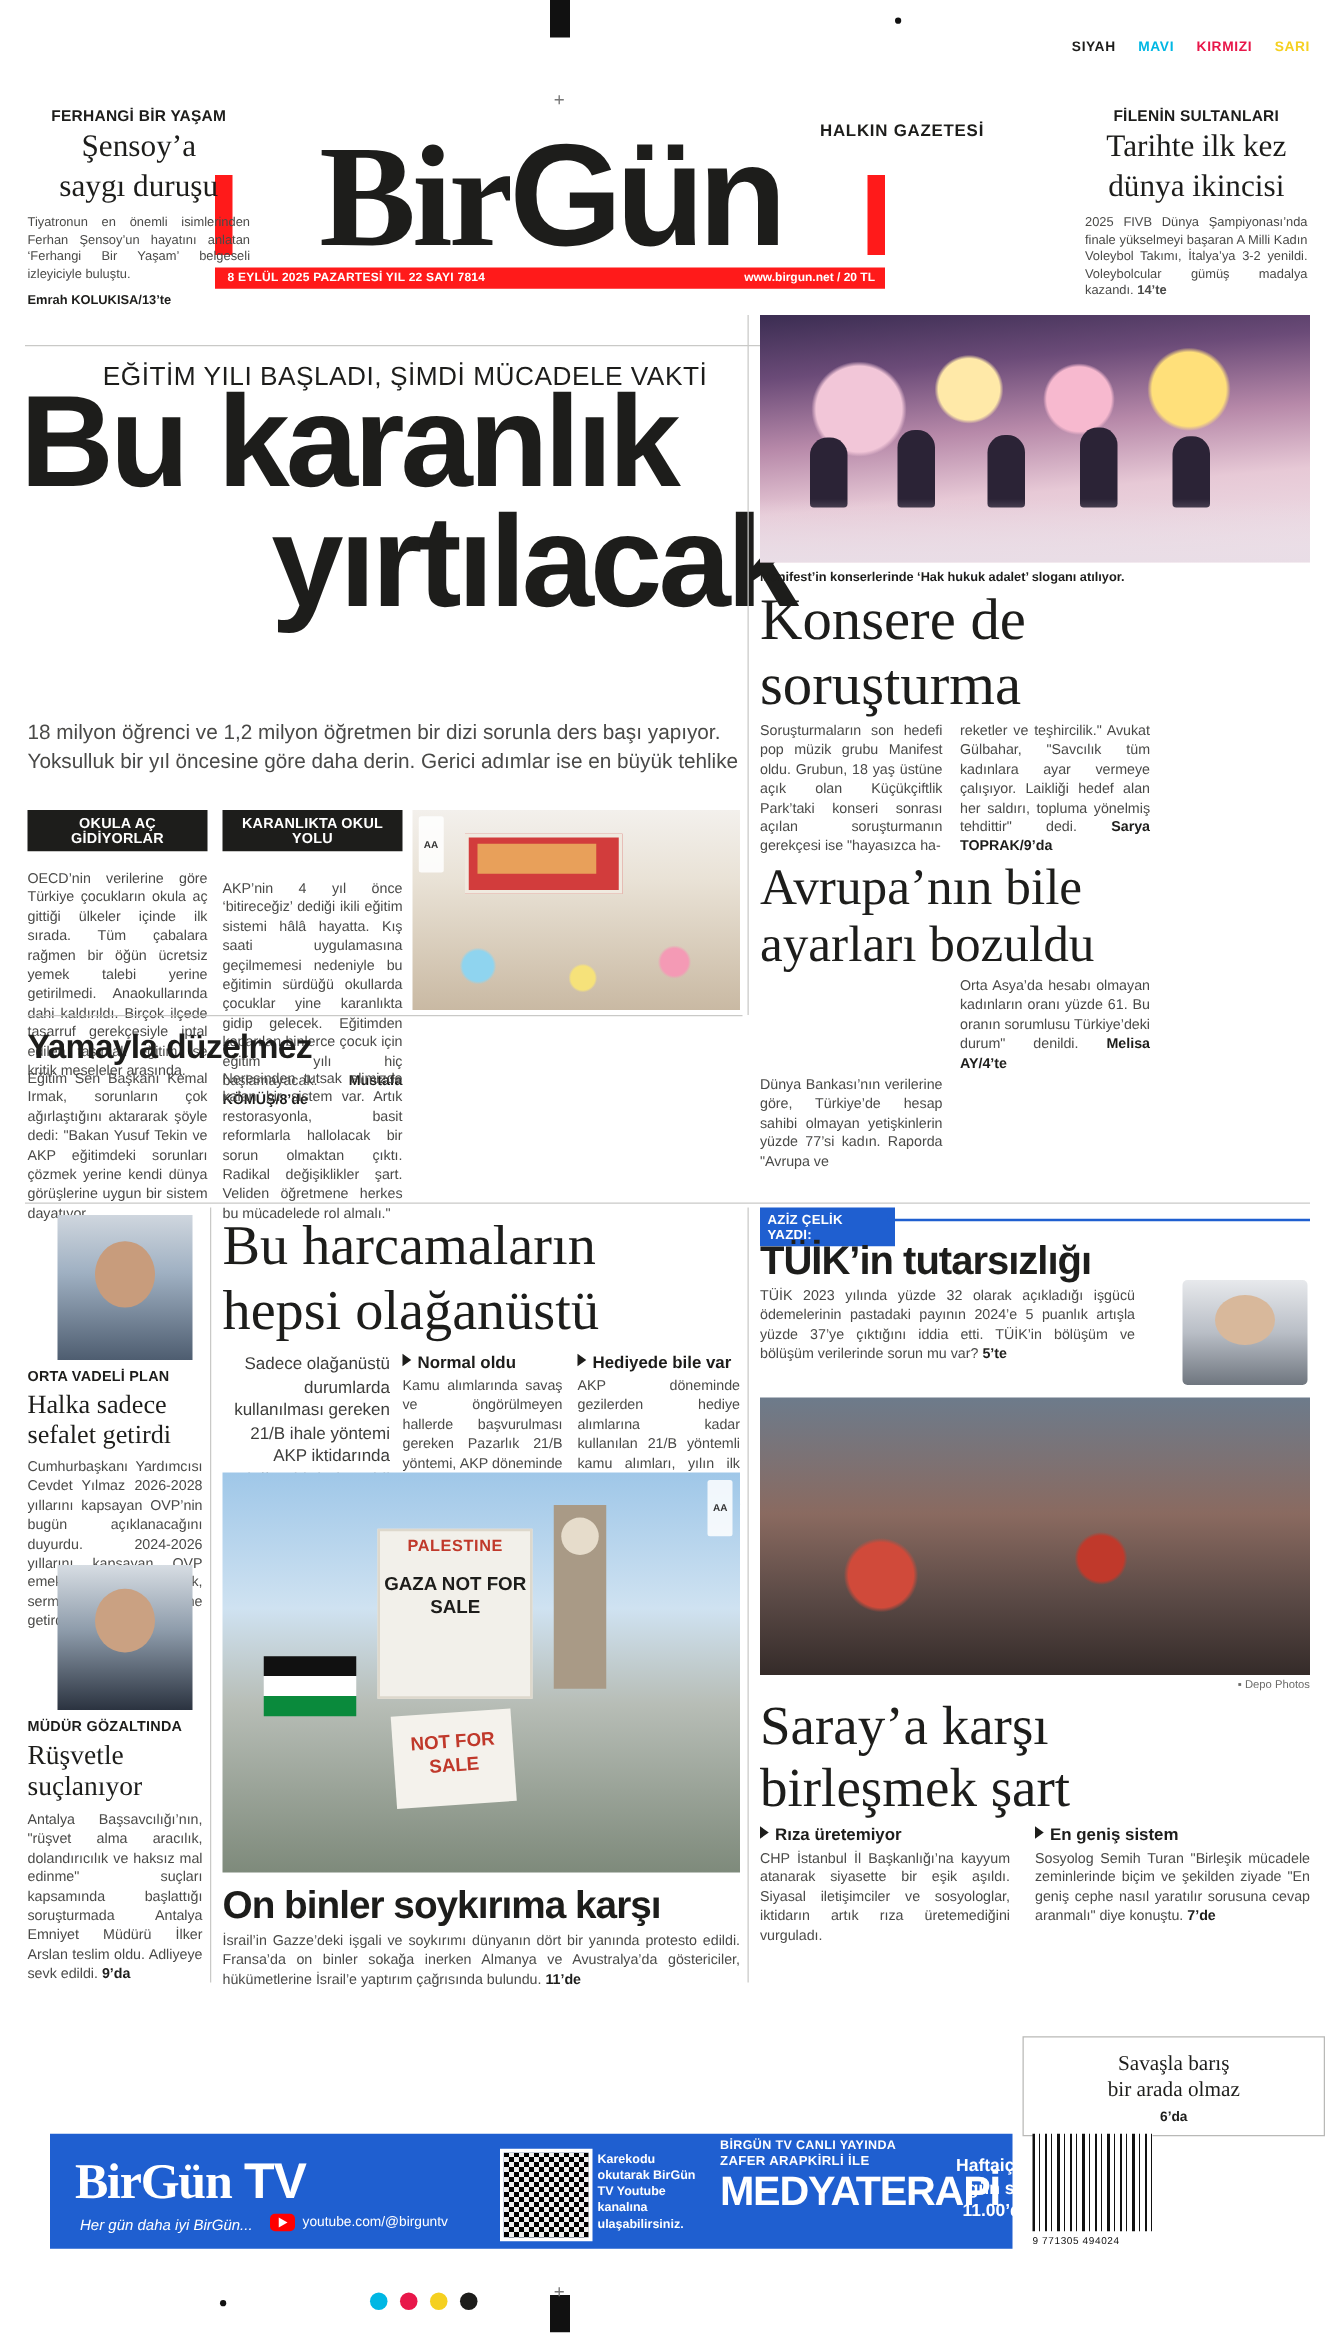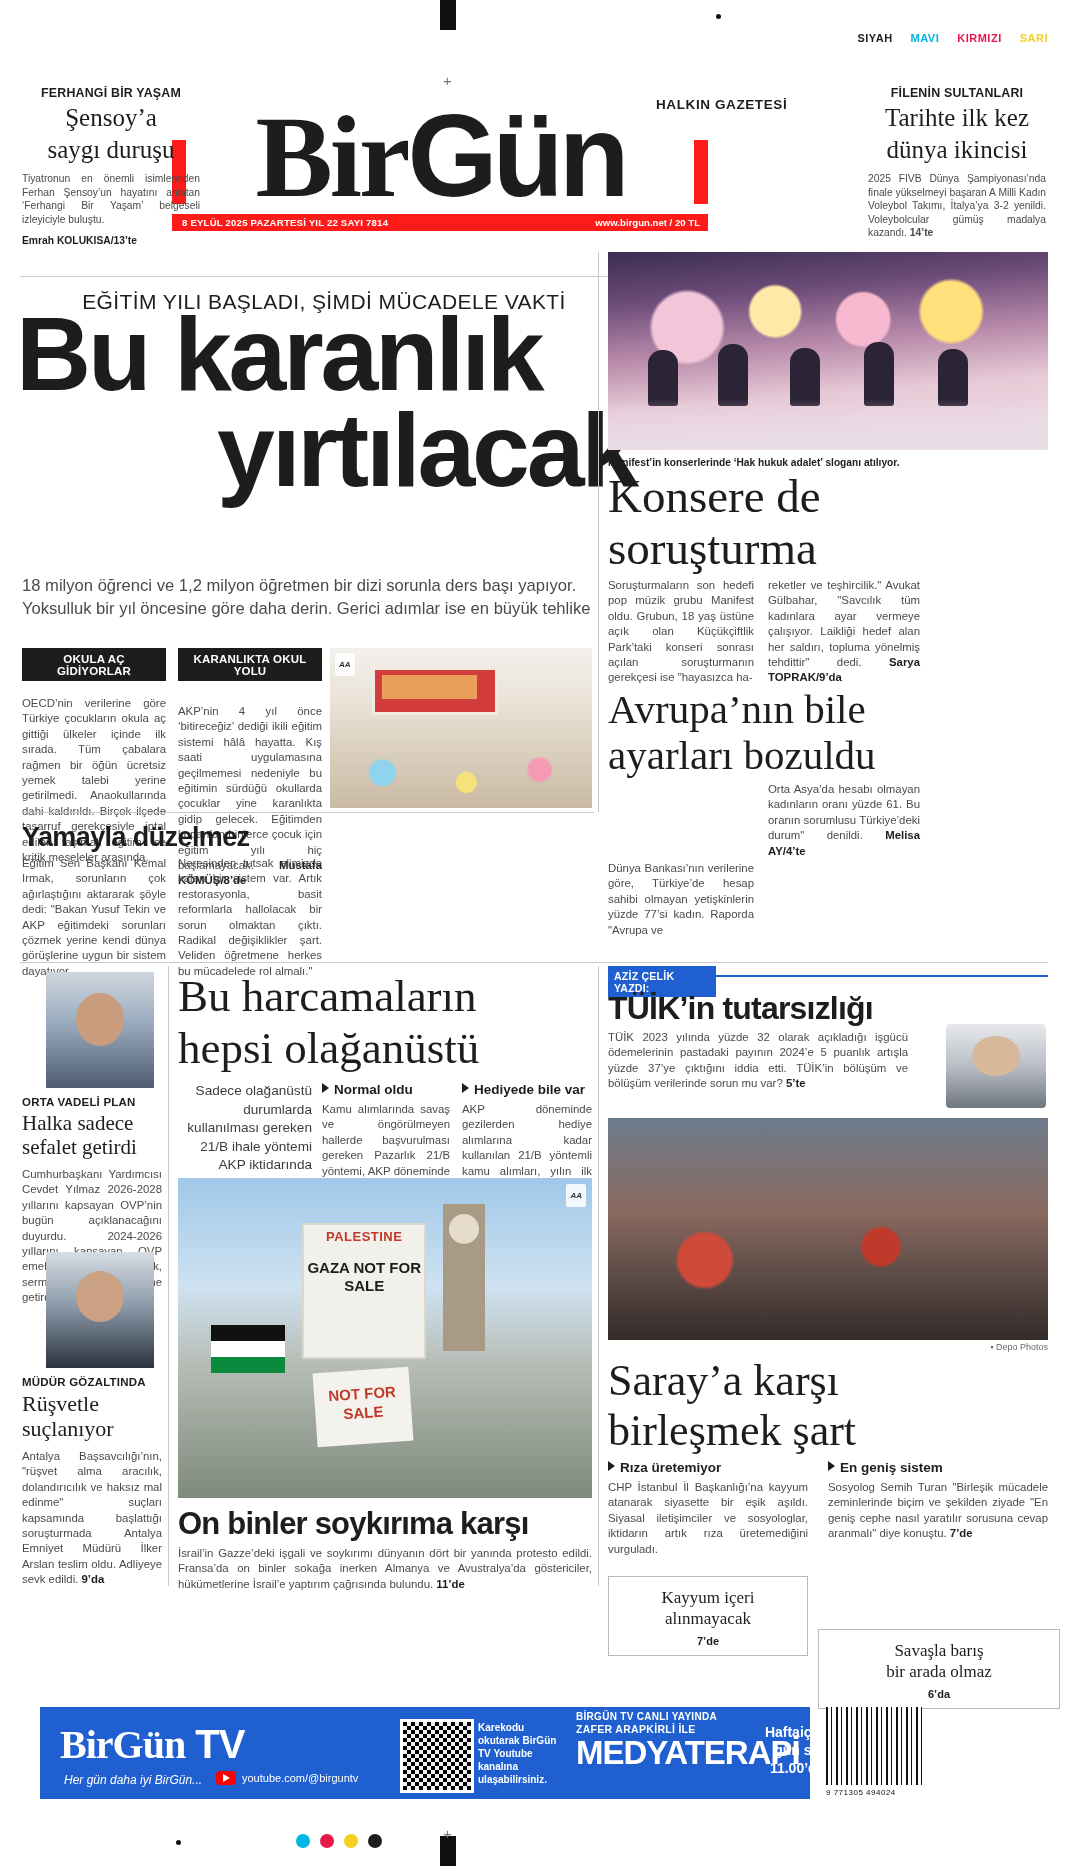--- a/index.html
+++ b/index.html
@@ -70,21 +70,21 @@
     font-size:104px;line-height:96px;font-weight:bold;letter-spacing:-3.2px;color:#1d1d1b;
   }
   .lead-hl .l2{display:block;text-align:right;}
   .lead-sub{
     position:absolute;left:22px;top:574px;width:590px;
     font-size:16.6px;line-height:23px;color:#4a4a48;
   }
 
   
   .photo{position:absolute;overflow:hidden;background:#b9bfc7;}
-  .aa-badge{position:absolute;left:5px;top:5px;background:rgba(255,255,255,.85);color:#333;font-size:8px;font-weight:bold;padding:7px 4px;border-radius:2px;font-style:italic;}
+  .aa-badge{position:absolute;left:5px;top:5px;background:rgba(255,255,255,.85);color:#333;font-size:8px;font-weight:bold;padding:18px 4px;border-radius:2px;}
   .cap{font-size:10.2px;font-weight:bold;color:#1d1d1b;line-height:13px;}
 
   
   .ph-concert{background:
      radial-gradient(circle at 18% 38%, #f2c6d8 0 9%, transparent 10%),
      radial-gradient(circle at 38% 30%, #ffe9a8 0 8%, transparent 9%),
      radial-gradient(circle at 58% 34%, #f7b9cf 0 9%, transparent 10%),
      radial-gradient(circle at 78% 30%, #ffe07a 0 8%, transparent 9%),
      linear-gradient(175deg,#3b2d52 0%,#6b4b78 22%,#b789a9 46%,#e7c9d6 68%,#efe3ea 100%);}
   .ph-concert::after{content:"";position:absolute;left:0;bottom:0;width:100%;height:26%;
@@ -328,25 +328,20 @@
 
   <div class="abs" style="left:608px;top:1460px;width:200px;">
     <div class="subhead"><span class="tri"></span><span>Rıza üretemiyor</span></div>
     <div class="body-txt">CHP İstanbul İl Başkanlığı’na kayyum atanarak siyasette bir eşik aşıldı. Siyasal iletişimciler ve sosyologlar, iktidarın artık rıza üretemediğini vurguladı.</div>
   </div>
   <div class="abs" style="left:828px;top:1460px;width:220px;">
     <div class="subhead"><span class="tri"></span><span>En geniş sistem</span></div>
     <div class="body-txt"><span>Sosyolog Semih Turan "Birleşik mücadele zeminlerinde biçim ve şekilden ziyade "En geniş cephe nasıl yaratılır sorusuna cevap aranmalı" diye konuştu.</span> <b>7’de</b></div>
   </div>
 
-  <div class="abs boxteaser" style="left:608px;top:1576px;width:186px;">
-    <div class="t">Kayyum içeri</div>
-    <div class="t">alınmayacak</div>
-    <div class="p">7’de</div>
-  </div>
   <div class="abs boxteaser" style="left:818px;top:1629px;width:228px;">
     <div class="t">Savaşla barış</div>
     <div class="t">bir arada olmaz</div>
     <div class="p">6’da</div>
   </div>
 
   <div class="tvband">
     <div class="logo"><span class="serif">Bir</span><span>Gün</span><span class="tv"> TV</span></div>
     <div class="tag">Her gün daha iyi BirGün...</div>
     <div class="yt">

